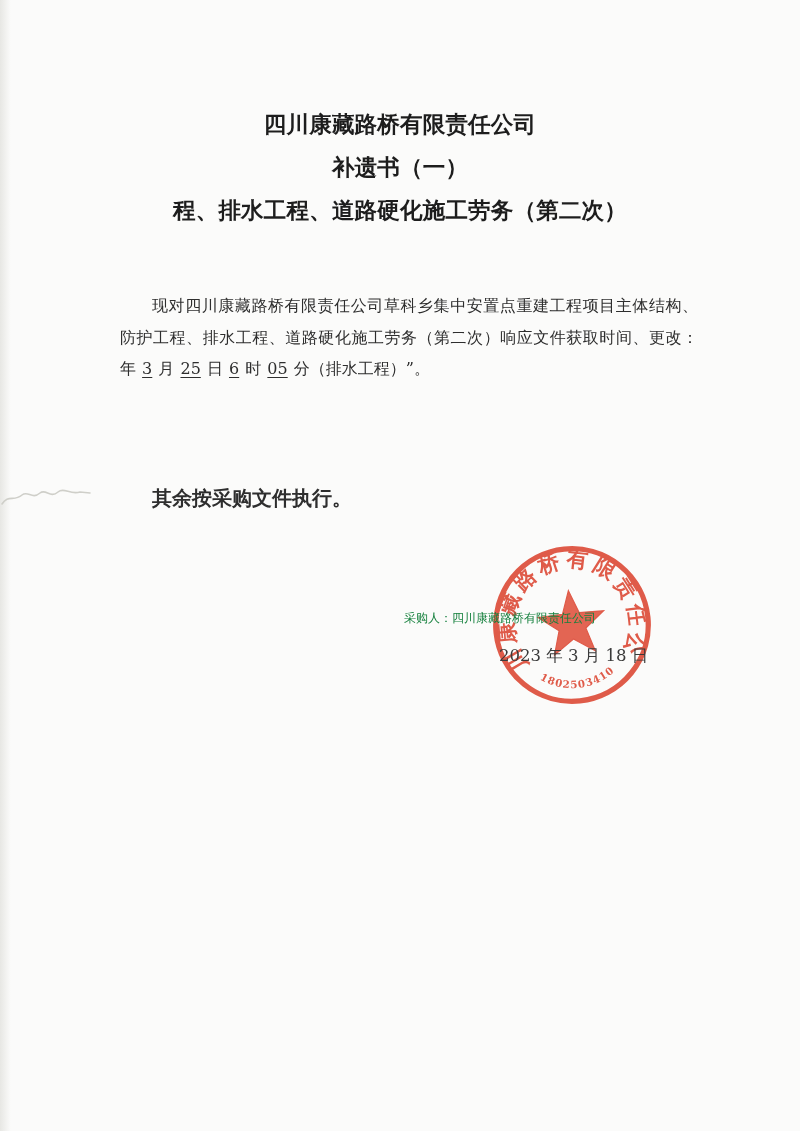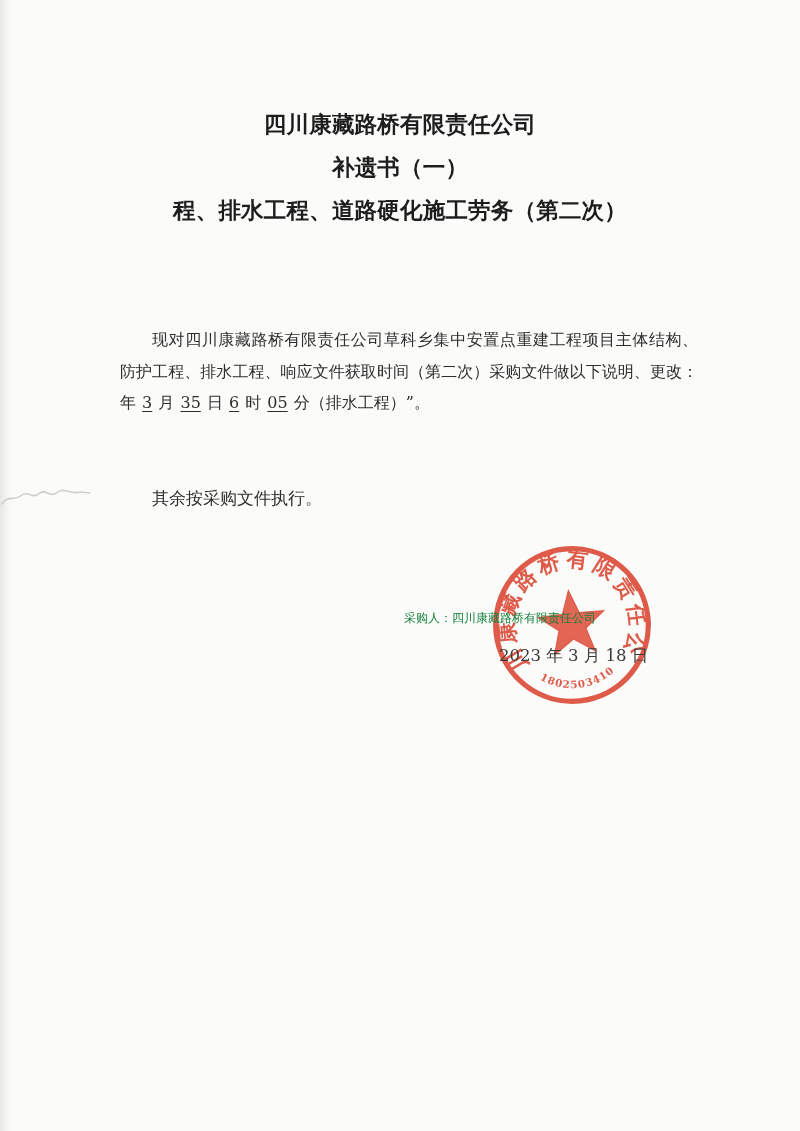--- a/index.html
+++ b/index.html
@@ -36,29 +36,29 @@
     color:#2e2e2e;
     font-size:16px;line-height:31.5px;
   }
   .bline{white-space:nowrap;}
   .bline.stretch{
     white-space:normal;
     text-align:justify;
     text-align-last:justify;
   }
   .indent{padding-left:32px;}
-  .indent.stretch{padding-left:0;text-indent:32px;margin-top:34px;}
+  .indent.stretch{padding-left:0;text-indent:32px;}
   .num-u{
     text-decoration:underline;
     text-underline-offset:3px;
     padding:0 1px;
   }
   .rest-line{
     position:absolute;left:152px;top:486px;
-    color:#2e2e2e;font-size:17px;line-height:24px;
+    color:#2e2e2e;font-size:20px;line-height:24px;font-weight:bold;
   }
   .closing-buyer{
     position:absolute;left:404px;top:606px;
     color:#15803d;font-size:12px;line-height:24px;
     z-index:3;white-space:nowrap;
   }
   .closing-date{
     position:absolute;left:499px;top:644px;
     color:#3a3a3a;font-size:16.5px;line-height:24px;
     z-index:3;white-space:nowrap;
@@ -90,22 +90,22 @@
   </svg>
 
   <div class="title-block">
     <div>四川康藏路桥有限责任公司</div>
     <div>补遗书（一）</div>
     <div>程、排水工程、道路硬化施工劳务（第二次）</div>
   </div>
 
   <div class="body-block">
     <div class="bline indent stretch">现对四川康藏路桥有限责任公司草科乡集中安置点重建工程项目主体结构、</div>
-    <div class="bline stretch">防护工程、排水工程、响应文件获取时间（第二次）采购文件做以下说明、更改：</div>
-    <div class="bline"><span>年 </span><span class="num-u">3</span><span> 月 </span><span class="num-u">35</span><span> 日 </span><span class="num-u">6</span><span> 时 </span><span class="num-u">05</span><span> 分（排水工程）”。</span></div>
+    <div class="bline stretch">防护工程、排水工程、道路硬化施工劳务（第二次）响应文件获取时间、更改：</div>
+    <div class="bline"><span>年 </span><span class="num-u">3</span><span> 月 </span><span class="num-u">25</span><span> 日 </span><span class="num-u">6</span><span> 时 </span><span class="num-u">05</span><span> 分（排水工程）”。</span></div>
   </div>
 
   <div class="rest-line">其余按采购文件执行。</div>
 
   <div class="closing-buyer">采购人：四川康藏路桥有限责任公司</div>
   <div class="closing-date">2023 年 3 月 18 日</div>
 
   <div class="seal">
     <svg viewBox="0 0 200 200">
       <circle cx="100" cy="100" r="93" fill="none" stroke="#dc4531" stroke-width="6.5"></circle>

